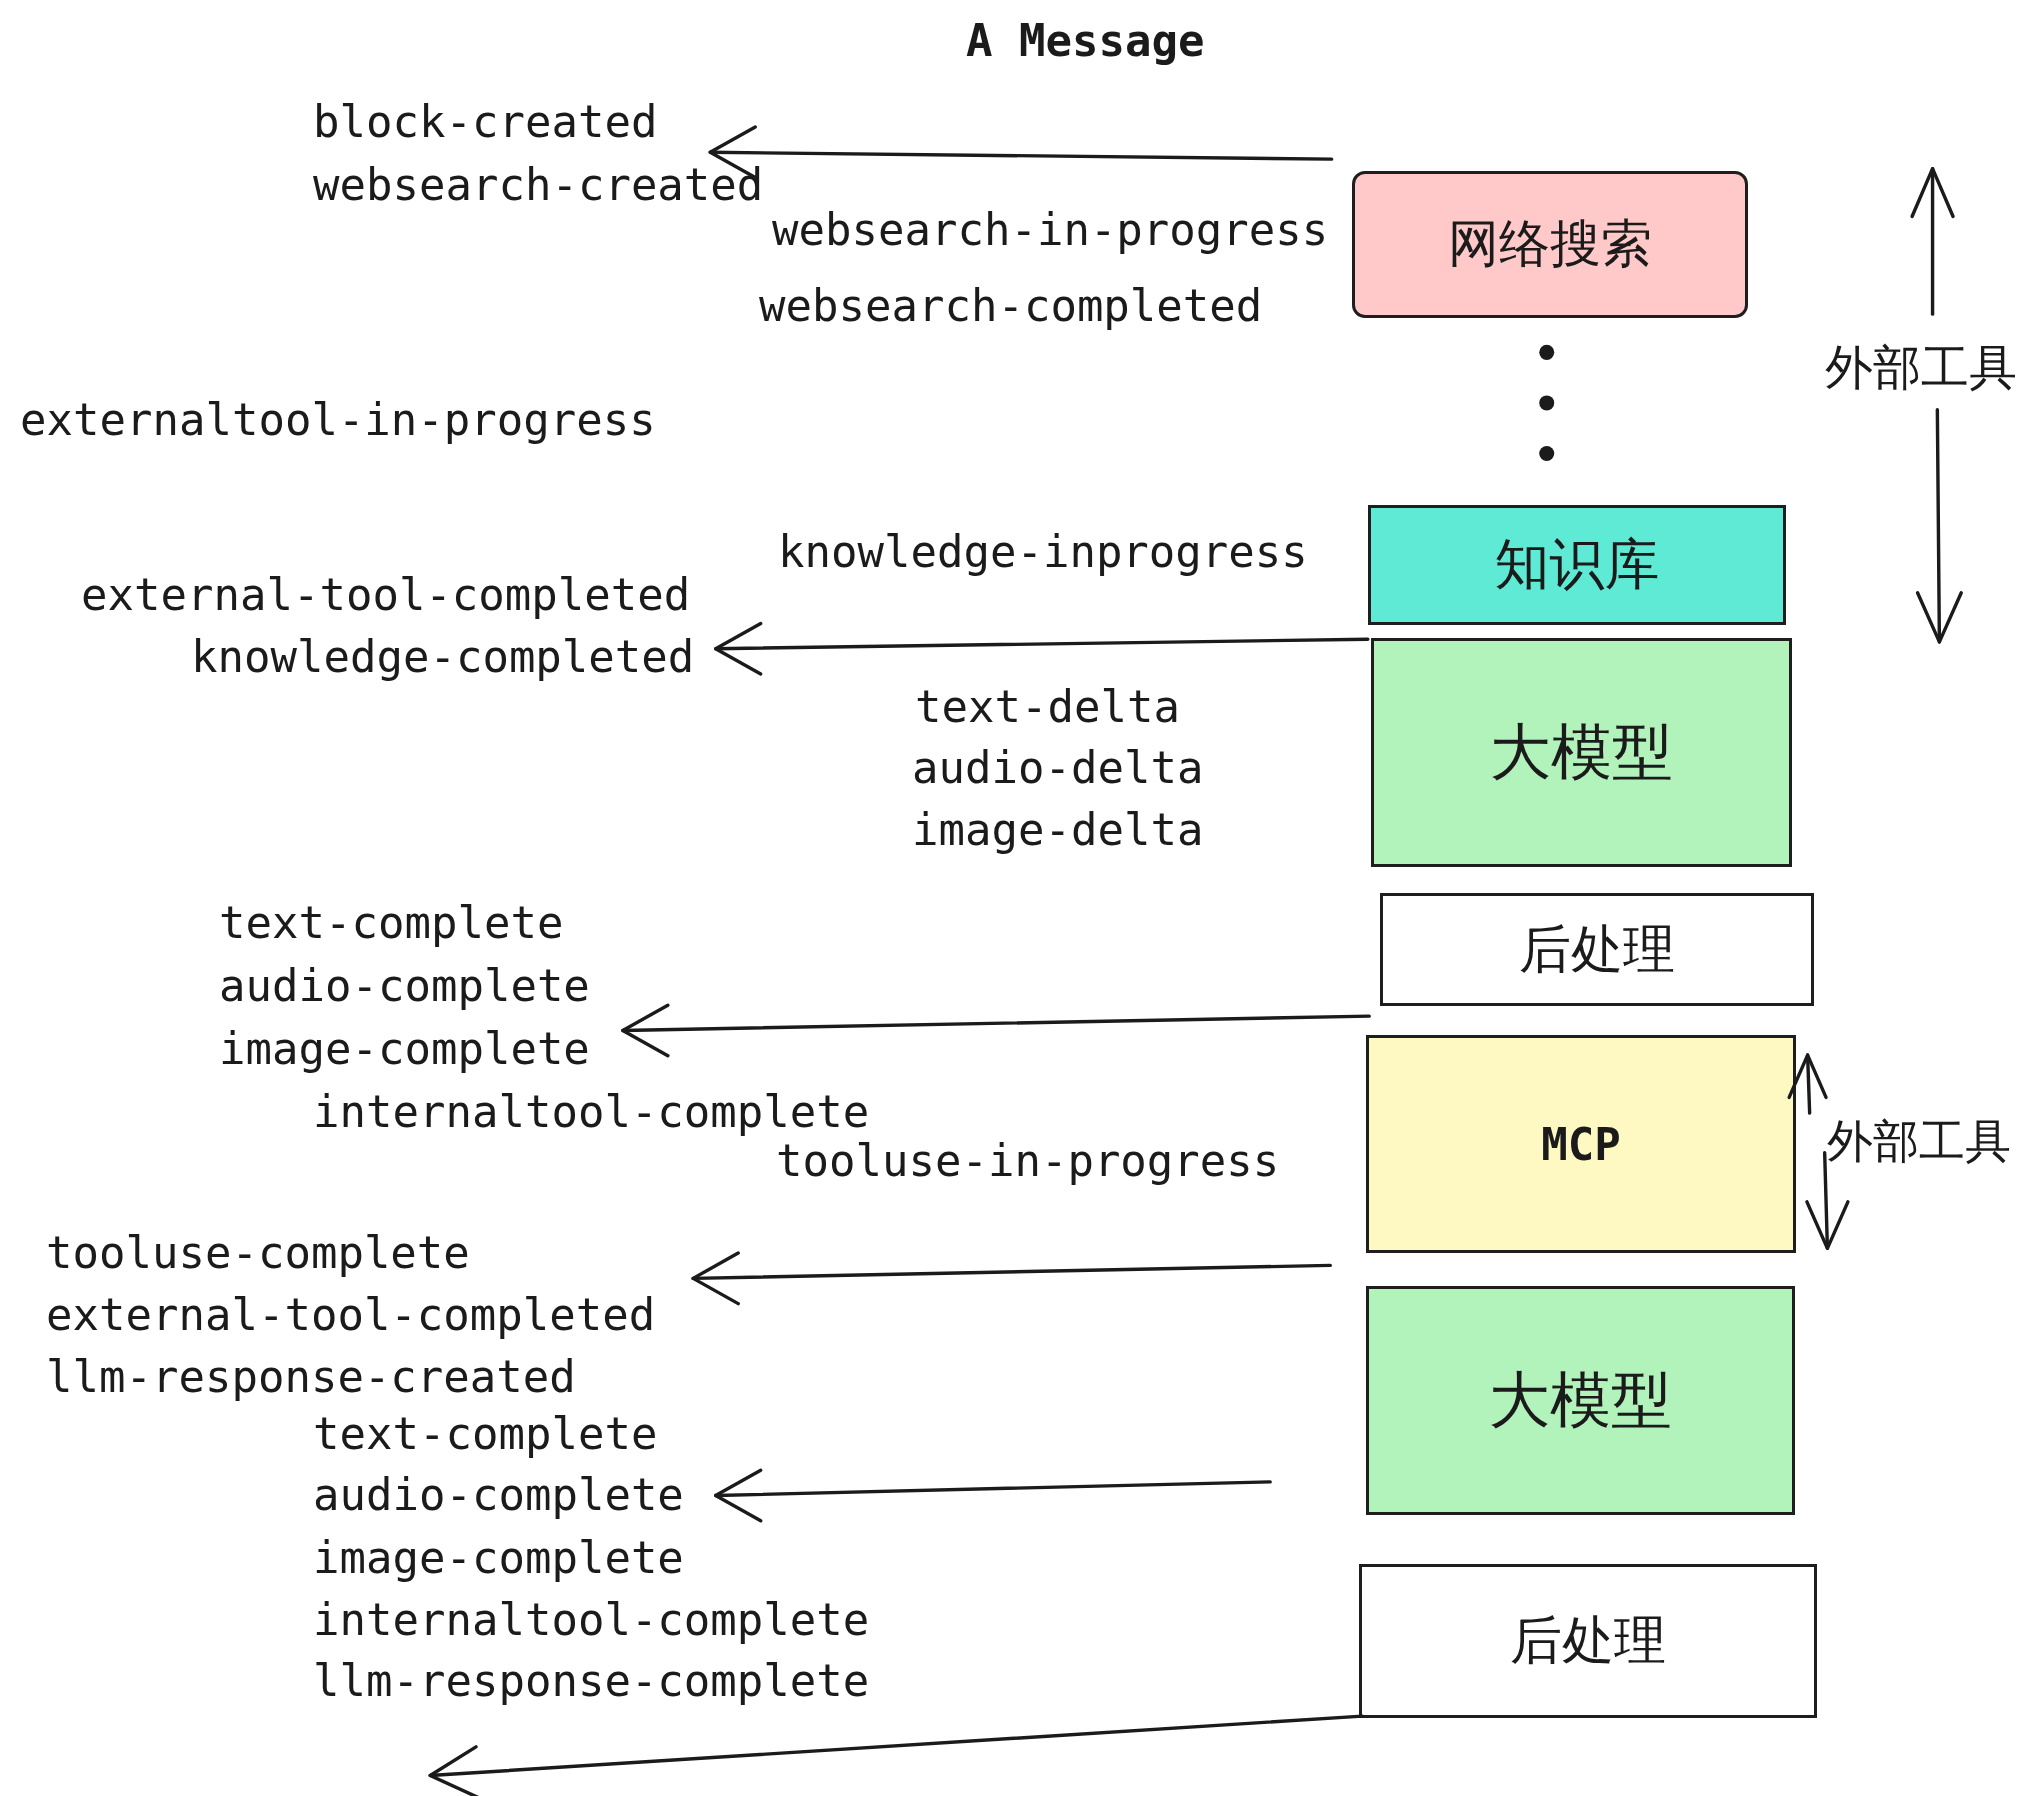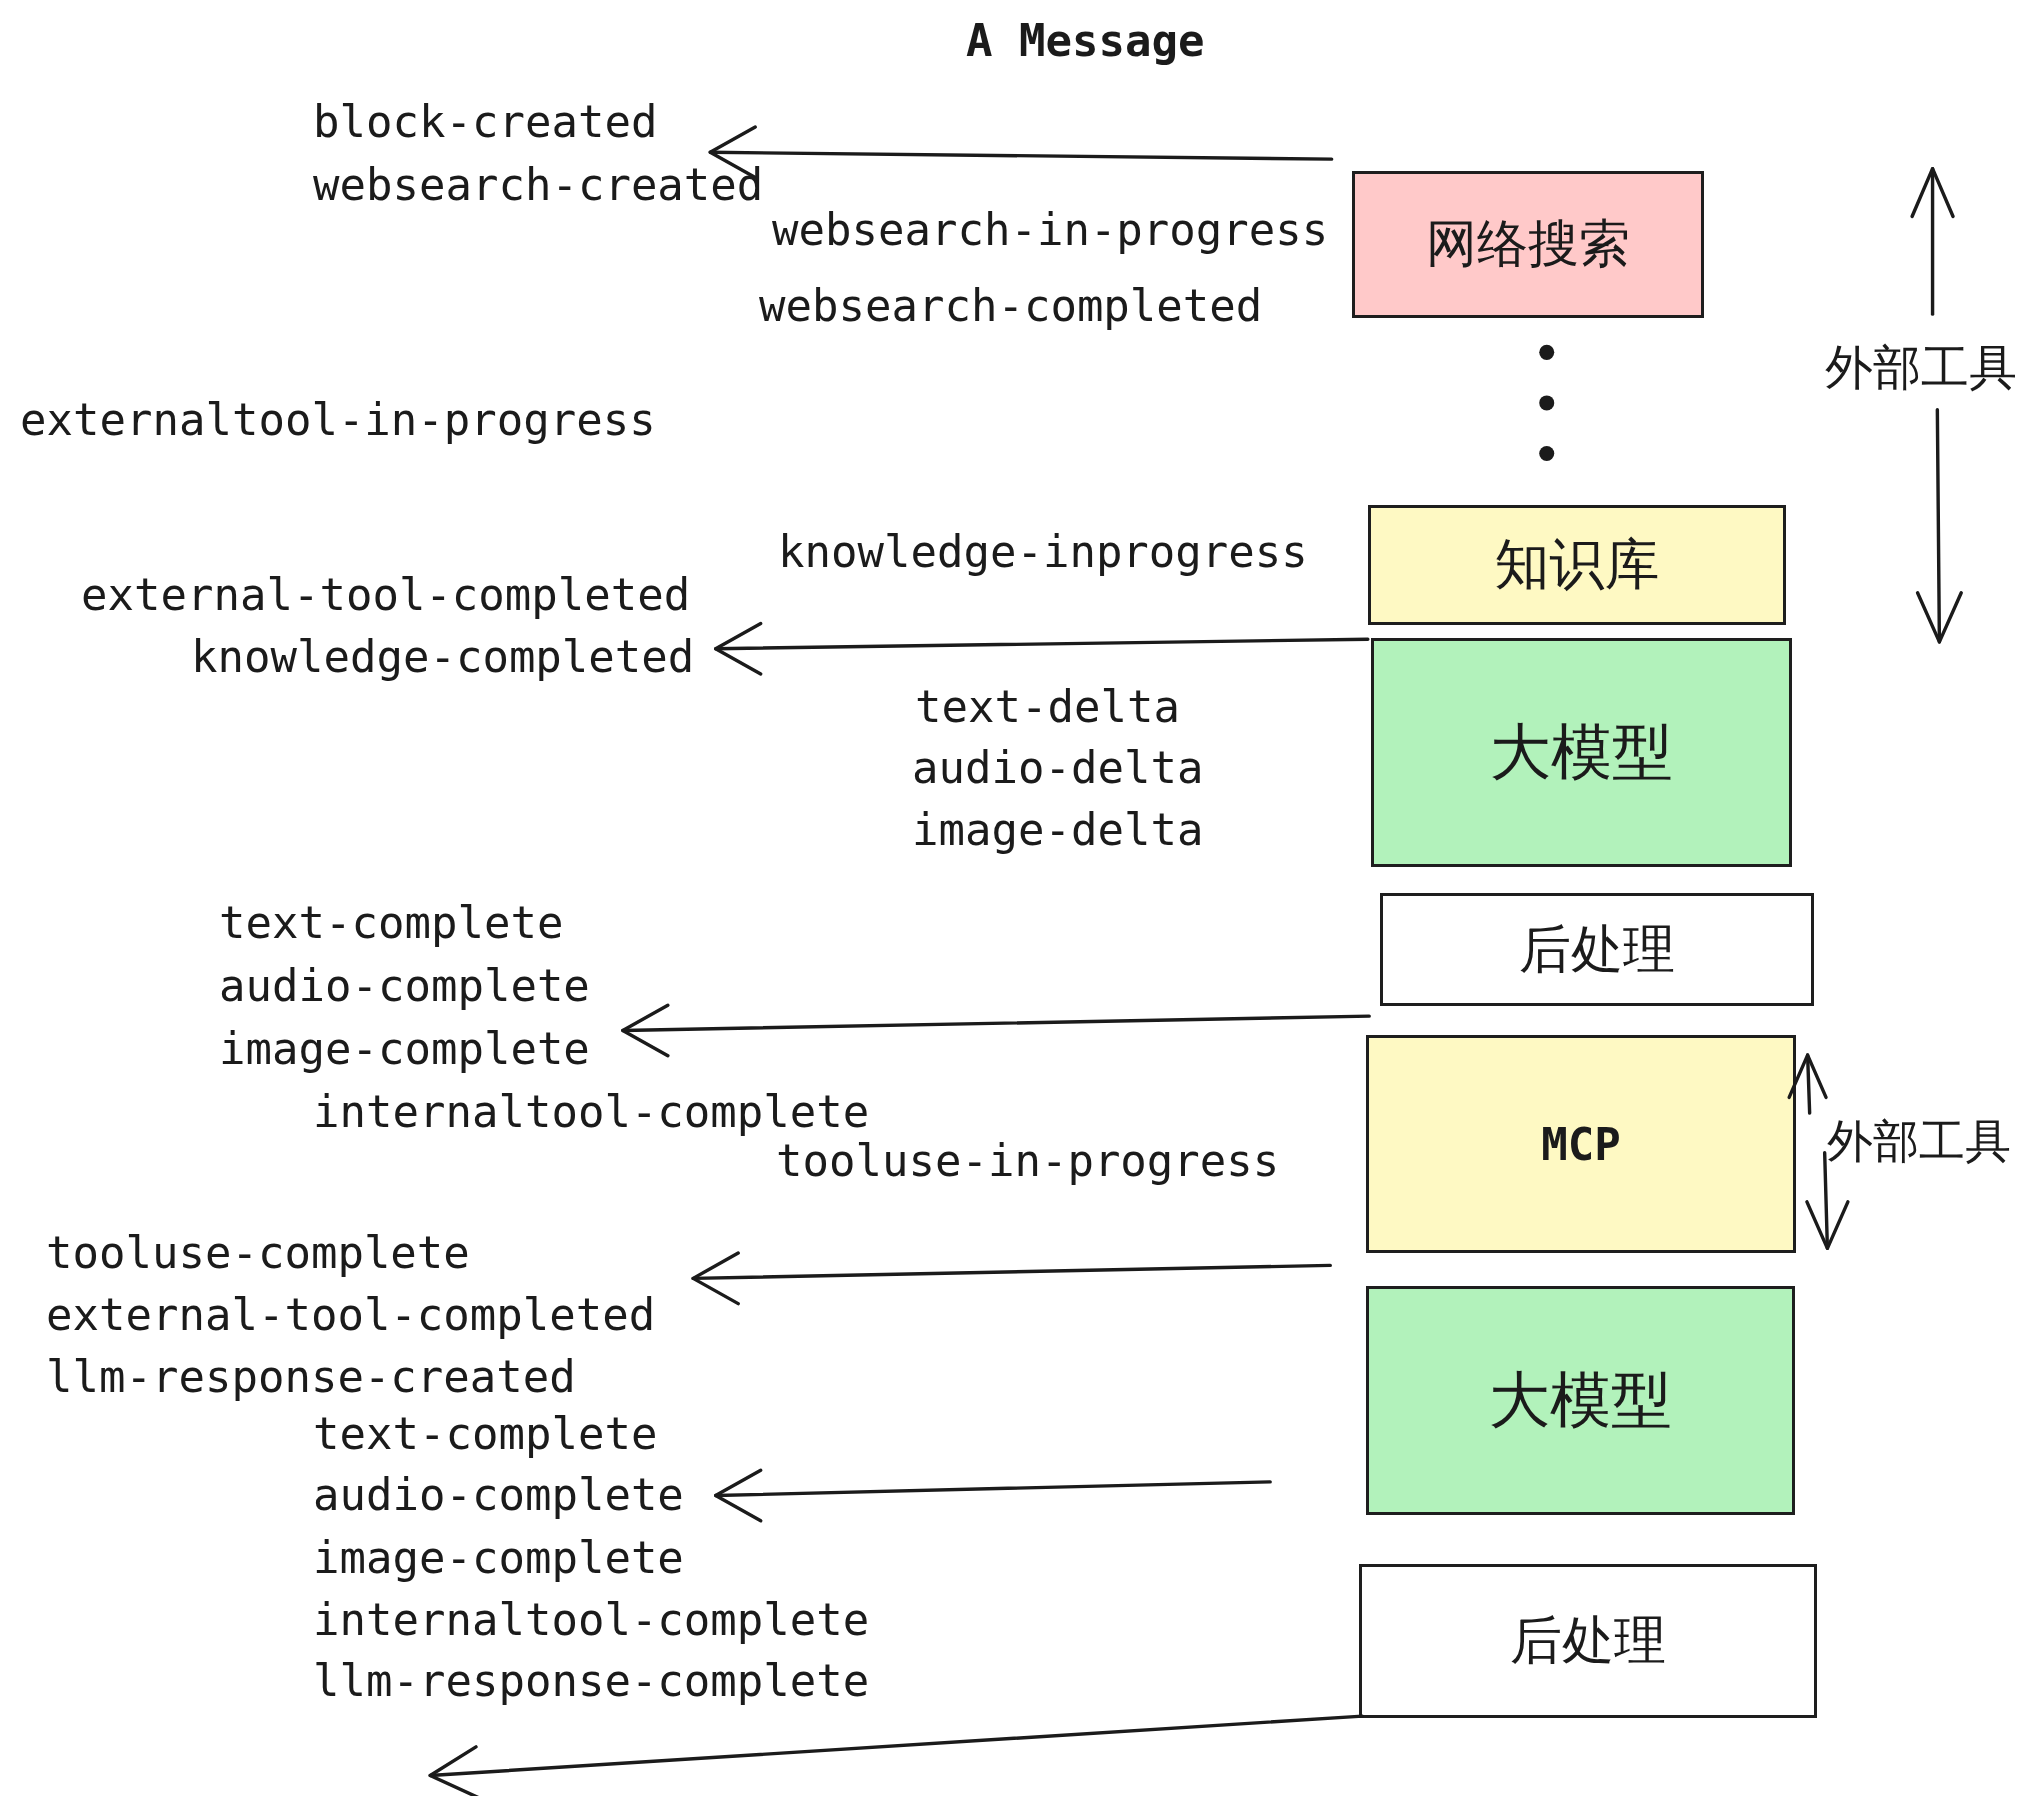--- a/index.html
+++ b/index.html
@@ -84,25 +84,25 @@
   <div class="evt" style="left:776px;top:1136px">tooluse-in-progress</div>
   <div class="evt" style="left:46px;top:1228px">tooluse-complete</div>
   <div class="evt" style="left:46px;top:1290px">external-tool-completed</div>
   <div class="evt" style="left:46px;top:1352px">llm-response-created</div>
   <div class="evt" style="left:313px;top:1409px">text-complete</div>
   <div class="evt" style="left:313px;top:1470px">audio-complete</div>
   <div class="evt" style="left:313px;top:1533px">image-complete</div>
   <div class="evt" style="left:313px;top:1595px">internaltool-complete</div>
   <div class="evt" style="left:313px;top:1656px">llm-response-complete</div>
 
-  <div class="box" style="left: 1352px; top: 171px; width: 352px; height: 147px; font-size: 51px; background-color: rgb(255, 201, 201);">
+  <div class="box" style="left: 1352px; top: 171px; width: 396px; height: 147px; font-size: 51px; background-color: rgb(255, 201, 201); border-radius: 13px;">
     <span>网络搜索</span>
   </div>
 
-  <div class="box" style="left: 1368px; top: 505px; width: 418px; height: 120px; font-size: 55px; background-color: #fef9c3;">
+  <div class="box" style="left: 1368px; top: 505px; width: 418px; height: 120px; font-size: 55px; background-color: #5eead4;">
     <span>知识库</span>
   </div>
 
   <div class="box" style="left: 1371px; top: 638px; width: 421px; height: 229px; font-size: 61px; background-color: rgb(178, 242, 187);">
     <span>大模型</span>
   </div>
 
   <div class="box" style="left: 1380px; top: 893px; width: 434px; height: 113px; font-size: 52px; background-color: rgb(255, 255, 255);">
     <span>后处理</span>
   </div>

